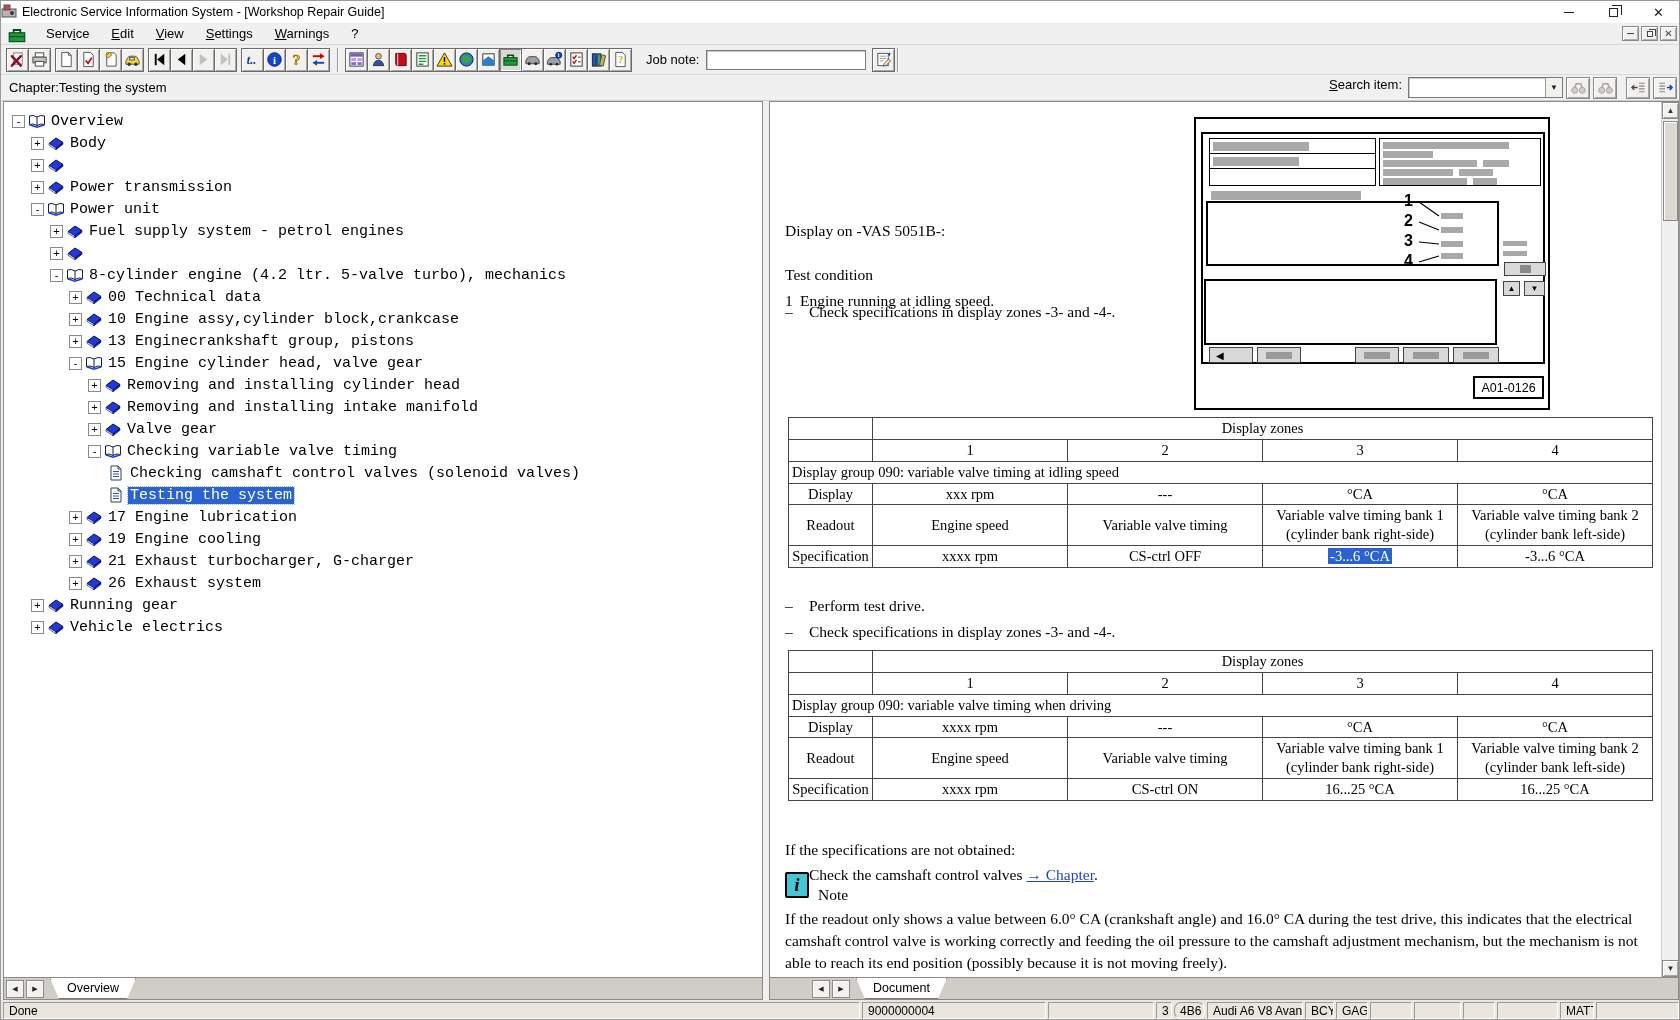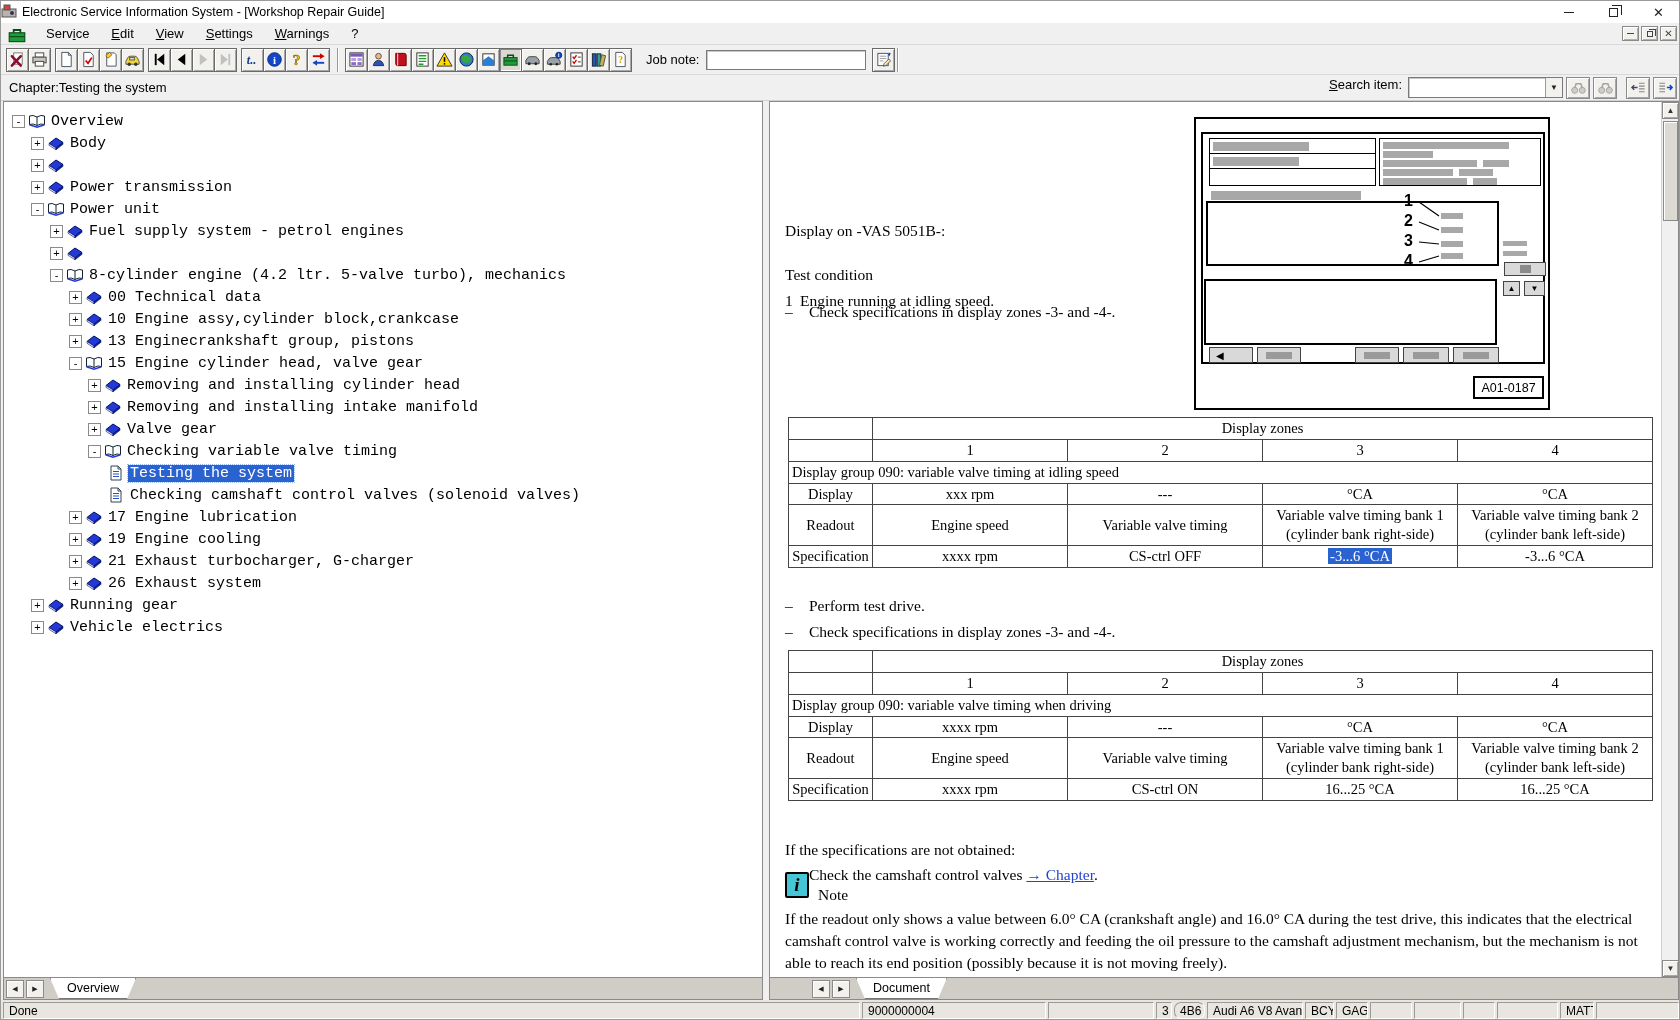--- a/index.html
+++ b/index.html
@@ -594,31 +594,31 @@
         <span class="tlabel">Checking variable valve timing</span>
       </div>
       <div class="trow" style="padding-left: 103px;">
         <span class="ticon">
           <svg viewBox="0 0 14 16">
             <path d="M2 1 h7 l3 3 v11 h-10 z" fill="#fff" stroke="#345"></path>
             <path d="M9 1 v3 h3" fill="none" stroke="#345"></path>
             <path d="M4 6.5 h6 M4 9 h6 M4 11.5 h6" stroke="#2a52c8" stroke-width="1"></path>
           </svg>
         </span>
-        <span class="tlabel sel">Testing the system</span>
+        <span class="tlabel">Checking camshaft control valves (solenoid valves)</span>
       </div>
       <div class="trow" style="padding-left: 103px;">
         <span class="ticon">
           <svg viewBox="0 0 14 16">
             <path d="M2 1 h7 l3 3 v11 h-10 z" fill="#fff" stroke="#345"></path>
             <path d="M9 1 v3 h3" fill="none" stroke="#345"></path>
             <path d="M4 6.5 h6 M4 9 h6 M4 11.5 h6" stroke="#2a52c8" stroke-width="1"></path>
           </svg>
         </span>
-        <span class="tlabel">Checking camshaft control valves (solenoid valves)</span>
+        <span class="tlabel sel">Testing the system</span>
       </div>
       <div class="trow" style="padding-left: 65px;">
         <span class="exp">+</span>
         <span class="ticon">
           <svg viewBox="0 0 18 16">
             <path d="M2 8.5 L9 3 L16 7.5 L9 13 Z" fill="#2438d8" stroke="#001060"></path>
             <path d="M2 8.5 L9 13 L9 14.8 L2 10.3 Z" fill="#e8e8ff" stroke="#001060" stroke-width=".6"></path>
             <path d="M16 7.5 L9 13 L9 14.8 L16 9.3 Z" fill="#1020a0" stroke="#001060" stroke-width=".6"></path>
           </svg>
         </span>
@@ -745,21 +745,21 @@
       <div class="vasbtn" style="left:152px;top:213px;width:44px;height:16px;">
           <div class="inbar"></div>
         </div>
       <div class="vasbtn" style="left:200px;top:213px;width:46px;height:16px;">
           <div class="inbar"></div>
         </div>
       <div class="vasbtn" style="left:250px;top:213px;width:46px;height:16px;">
           <div class="inbar"></div>
         </div>
     </div>
-    <div id="figcaption">A01-0187</div>
+    <div id="figcaption">A01-0126</div>
   </div>
 
   <div class="doc-table" id="doc-table-0" style="top:315px">
       <table>
         <colgroup>
           <col style="width:84px">
           <col style="width:195px">
           <col style="width:195px">
           <col style="width:195px">
           <col style="width:195px">

